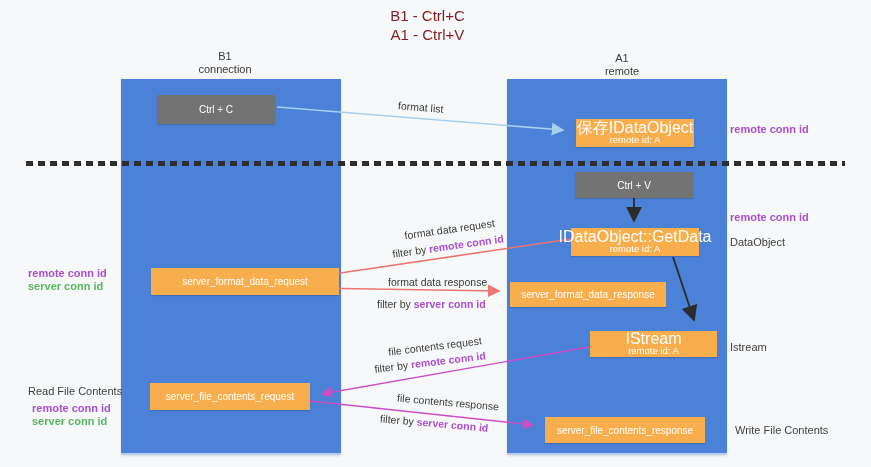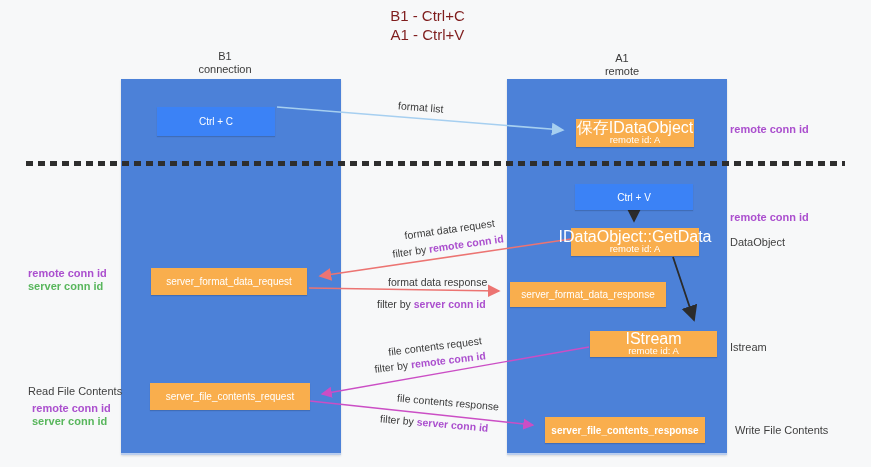--- a/index.html
+++ b/index.html
@@ -8,21 +8,21 @@
   .title{position:absolute;left:0;top:6px;width:855px;text-align:center;
          font-size:15px;line-height:19px;color:#7f1d1d;}
   .lane{position:absolute;top:79px;width:220px;height:374px;background:#4c81d8;
         border-bottom:2px solid #b9cdee;box-shadow:0 1px 2px rgba(0,0,0,0.12);}
   .lane-header{position:absolute;top:50px;width:220px;text-align:center;
                font-size:11px;line-height:13px;color:#3a3a3a;}
   .node{position:absolute;display:flex;flex-direction:column;align-items:center;
         justify-content:center;color:#fff;text-align:center;z-index:3;
         box-shadow:0 1px 1px rgba(0,0,0,0.15);}
   .node.orange{background:#f9ae4d;}
-  .node.green{background:#3b82f6;margin-top:12px;}
+  .node.green{background:#737373;}
   .node .l1{font-size:16px;line-height:12px;}
   .node .l2{font-size:9.5px;line-height:11px;}
   .node .single{font-size:10px;}
   .dashed{position:absolute;left:26px;top:161px;width:819px;height:4.5px;z-index:4;
           background:repeating-linear-gradient(90deg,#2e2e2e 0 7px,transparent 7px 12px);}
   .annot{position:absolute;font-size:11px;color:#3f3f3f;white-space:nowrap;z-index:4;}
   .annot.purple{color:#ab4fce;font-weight:bold;}
   .annot.green{color:#58b65c;font-weight:bold;}
   .flow-label{position:absolute;font-size:10.5px;color:#3b3b3b;white-space:nowrap;z-index:4;}
   .flow-label .key{color:#ab4fce;font-weight:bold;}
@@ -92,33 +92,33 @@
   <div class="node orange" style="left:571px;top:228px;width:128px;height:28px;">
     <div class="l1">IDataObject::GetData</div>
     <div class="l2">remote id: A</div>
   </div>
 
   <div class="node orange" style="left:590px;top:331px;width:127px;height:26px;">
     <div class="l1">IStream</div>
     <div class="l2">remote id: A</div>
   </div>
 
-  <div class="node orange" style="left:151px;top:268px;width:156px;height:27px;">
+  <div class="node orange" style="left:151px;top:268px;width:188px;height:27px;">
     <div class="single">server_format_data_request</div>
   </div>
 
   <div class="node orange" style="left:510px;top:282px;width:156px;height:25px;">
     <div class="single">server_format_data_response</div>
   </div>
 
   <div class="node orange" style="left:150px;top:383px;width:160px;height:27px;">
     <div class="single">server_file_contents_request</div>
   </div>
 
-  <div class="node orange" style="left:545px;top:417px;width:160px;height:26px;font-weight:bold;">
+  <div class="node orange" style="left:545px;top:417px;width:160px;height:26px;">
     <div class="single">server_file_contents_response</div>
   </div>
 
   <div class="annot purple" style="left:730px;top:123px;">remote conn id</div>
   <div class="annot purple" style="left:730px;top:211px;">remote conn id</div>
   <div class="annot" style="left:730px;top:236px;">DataObject</div>
   <div class="annot" style="left:730px;top:341px;">Istream</div>
   <div class="annot" style="left:735px;top:424px;">Write File Contents</div>
 
   <div class="annot purple" style="left:28px;top:267px;">remote conn id</div>

